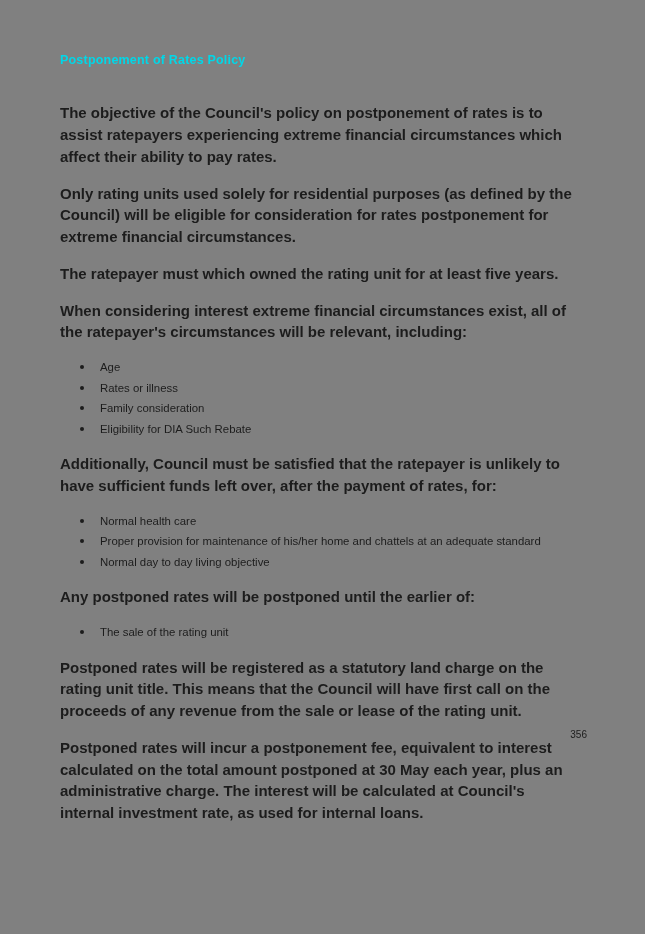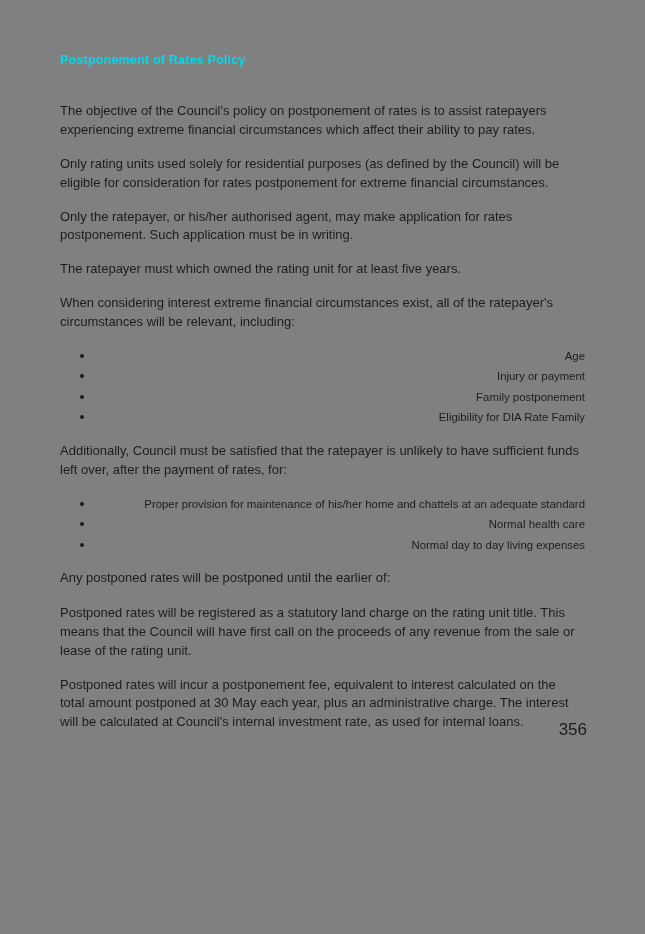--- a/index.html
+++ b/index.html
@@ -24,30 +24,30 @@
   .doc-title {
     color: #00d7e8;
     font-size: 12.5px;
     font-weight: bold;
     letter-spacing: 0.2px;
     margin: 0 0 34px 0;
     line-height: 1.3;
   }
   .para {
     color: #1c1c1c;
-    font-size: 13px;
+    font-size: 15px;
     line-height: 1.45;
     margin: 0 0 15px 0;
     max-width: 520px;
+    font-weight: bold;
   }
   ul.bullets {
     list-style: none;
     margin: 16px 0 16px 0;
     padding: 0 0 0 14px;
-    text-align: right;
   }
   ul.bullets li {
     color: #1c1c1c;
     font-size: 11.4px;
     line-height: 1.45;
     margin: 0 0 4px 0;
     padding-left: 26px;
     position: relative;
     max-width: 500px;
   }
@@ -59,54 +59,54 @@
     width: 4px;
     height: 4px;
     background: #1c1c1c;
     border-radius: 50%;
   }
   .page-number {
     position: absolute;
     right: 58px;
     bottom: 24px;
     color: #1c1c1c;
-    font-size: 17px;
+    font-size: 10px;
   }
 </style>
 </head>
 <body>
 
 <div class="page">
 
   <h1 class="doc-title">Postponement of Rates Policy</h1>
 
   <p class="para">The objective of the Council's policy on postponement of rates is to assist ratepayers experiencing extreme financial circumstances which affect their ability to pay rates.</p>
   <p class="para">Only rating units used solely for residential purposes (as defined by the Council) will be eligible for consideration for rates postponement for extreme financial circumstances.</p>
-  <p class="para">Only the ratepayer, or his/her authorised agent, may make application for rates postponement. Such application must be in writing.</p>
   <p class="para">The ratepayer must which owned the rating unit for at least five years.</p>
   <p class="para">When considering interest extreme financial circumstances exist, all of the ratepayer's circumstances will be relevant, including:</p>
 
   <ul class="bullets">
     <li>Age</li>
-    <li>Injury or payment</li>
-    <li>Family postponement</li>
-    <li>Eligibility for DIA Rate Family</li>
+    <li>Rates or illness</li>
+    <li>Family consideration</li>
+    <li>Eligibility for DIA Such Rebate</li>
   </ul>
 
   <p class="para">Additionally, Council must be satisfied that the ratepayer is unlikely to have sufficient funds left over, after the payment of rates, for:</p>
 
   <ul class="bullets">
+    <li>Normal health care</li>
     <li>Proper provision for maintenance of his/her home and chattels at an adequate standard</li>
-    <li>Normal health care</li>
-    <li>Normal day to day living expenses</li>
+    <li>Normal day to day living objective</li>
   </ul>
 
   <p class="para">Any postponed rates will be postponed until the earlier of:</p>
 
   <ul class="bullets">
+    <li>The sale of the rating unit</li>
   </ul>
 
   <p class="para">Postponed rates will be registered as a statutory land charge on the rating unit title. This means that the Council will have first call on the proceeds of any revenue from the sale or lease of the rating unit.</p>
   <p class="para">Postponed rates will incur a postponement fee, equivalent to interest calculated on the total amount postponed at 30 May each year, plus an administrative charge. The interest will be calculated at Council's internal investment rate, as used for internal loans.</p>
 
   <div class="page-number">356</div>
 
 </div>
 
 </body></html>

